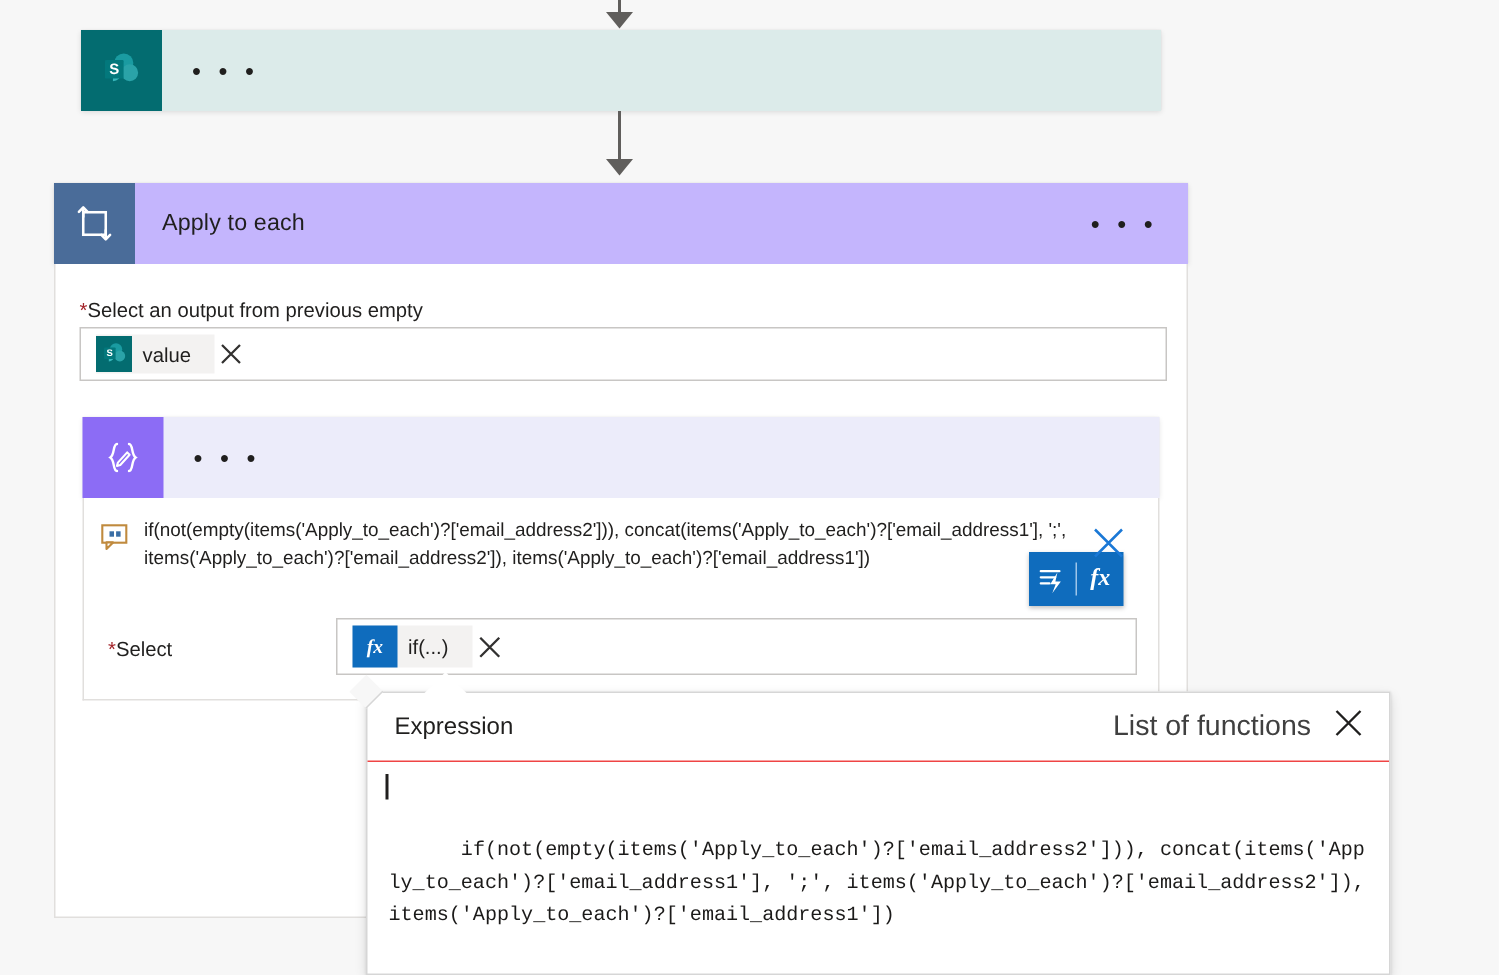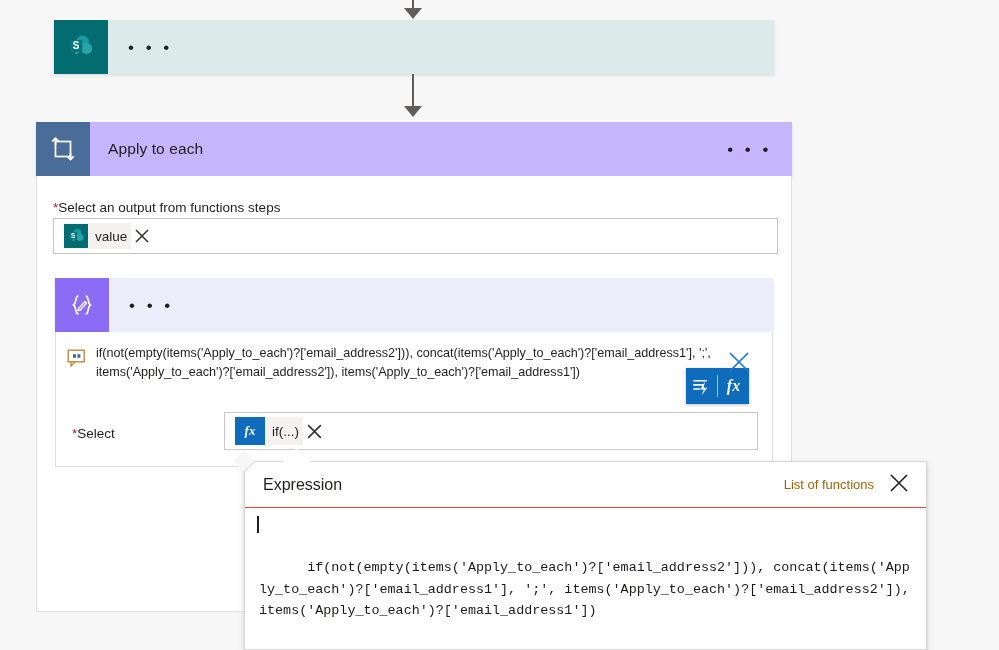--- a/index.html
+++ b/index.html
@@ -57,21 +57,21 @@
   .req-star { color: #a4262c; font-size: 13.5px; }
 
   .field-box {
     background: #ffffff; border: 1px solid #c8c6c4;
     display: flex; align-items: center;
   }
 
   
   .token {
     display: inline-flex; align-items: center; gap: 7px;
-    background: #f3f2f1; height: 26px; padding-right: 4px;
+    background: #f3f2f1; height: 26px; padding-right: 16px;
   }
   .token-sp-icon {
     width: 24px; height: 24px; background: #036c70;
     display: flex; align-items: center; justify-content: center;
   }
   .token-fx-icon {
     width: 30px; height: 26px; background: #0f6cbd;
     display: flex; align-items: center; justify-content: center;
     color: #fff; font-style: italic; font-size: 13px;
     font-family: "Liberation Serif", serif; font-weight: bold;
@@ -114,21 +114,21 @@
     background: #ffffff; border: 1px solid #d6d6d6;
     box-shadow: 0 3.2px 7.2px rgba(0,0,0,.13), 0 0.6px 1.8px rgba(0,0,0,.11);
     z-index: 20;
   }
   #expression-head {
     position: relative; height: 46px; display: flex; align-items: center;
     padding: 0 16px 0 18px; border-bottom: 1px solid #ef4444;
   }
   #expression-title { font-size: 16px; color: #201f1e; flex: 1 1 auto; }
   #list-of-functions {
-    font-size: 13px; color: #a16207; cursor: pointer; margin-right: 14px;
+    font-size: 19px; color: #404040; cursor: pointer; margin-right: 14px;
   }
   #expression-editor {
     position: relative; padding: 6px 14px 0 14px;
     font-family: "Liberation Mono", monospace;
     font-size: 13.4px; line-height: 21.5px; color: #1b1a19;
     white-space: pre-wrap; word-break: break-all;
   }
   #text-caret {
     position: absolute; left: 12px; top: 8px; width: 1.5px; height: 17px;
     background: #201f1e;
@@ -184,21 +184,21 @@
         <path d="M17.6 20.6 L20.5 23.6 L23.4 20.6" stroke="#ffffff" stroke-width="1.7" fill="none" stroke-linecap="round" stroke-linejoin="round"></path>
       </svg>
     </div>
     <div class="card-title">Apply to each</div>
     <div class="ellipsis">• • •</div>
   </div>
 
   <div id="apply-body">
 
     <div style="position:absolute; left:16px; top:22px;">
-      <span class="req-star">*</span><span class="req-label">Select an output from functions steps</span>
+      <span class="req-star">*</span><span class="req-label">Select an output from previous empty</span>
     </div>
 
     <div class="field-box" style="position:absolute; left:16px; top:42px; width:725px; height:36px; padding-left:10px;">
       <span class="token">
         <span class="token-sp-icon">
           <svg width="20" height="20" viewBox="0 0 30 30">
             <circle cx="17" cy="10.5" r="6.2" fill="#1a9ba1"></circle>
             <circle cx="20.8" cy="17" r="5.4" fill="#2aa3a8"></circle>
             <path d="M15.2 17a5.4 5.4 0 0 1-5.4 5.4V17z" fill="#38b6bb"></path>
             <rect x="5" y="8.5" width="11.6" height="11.6" rx="0.8" fill="#03787c"></rect>

